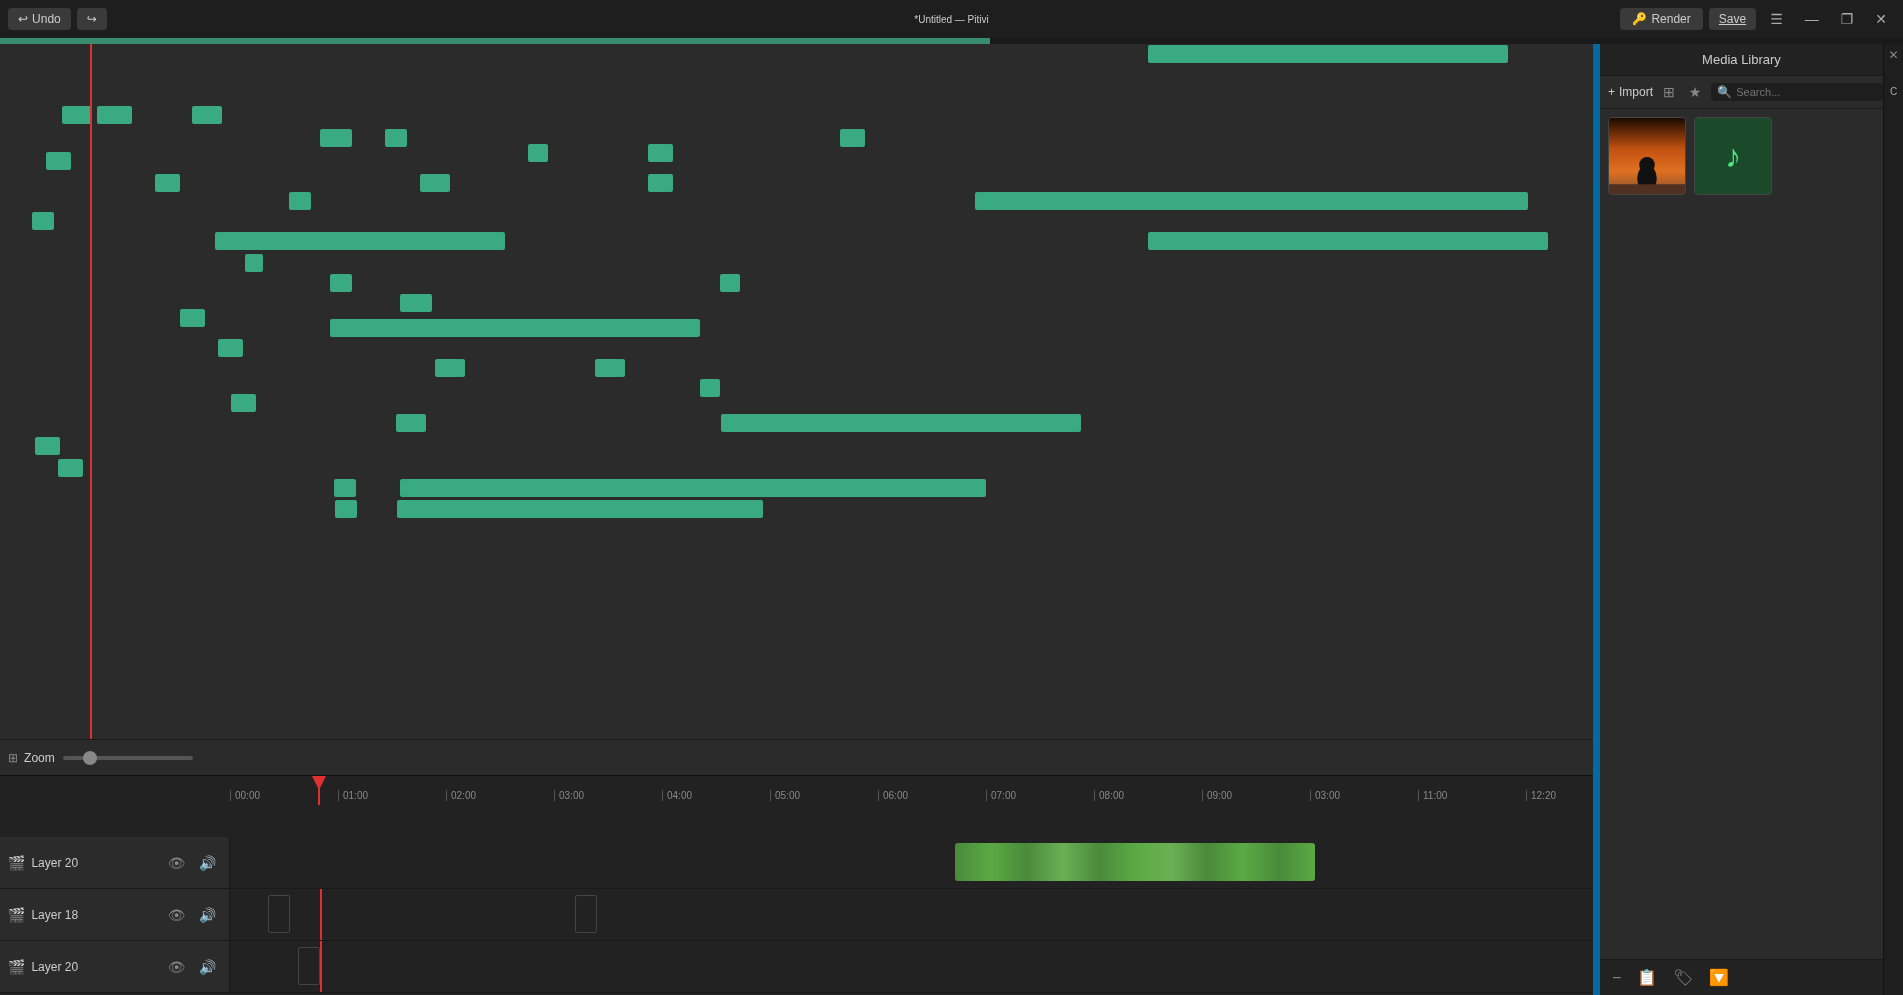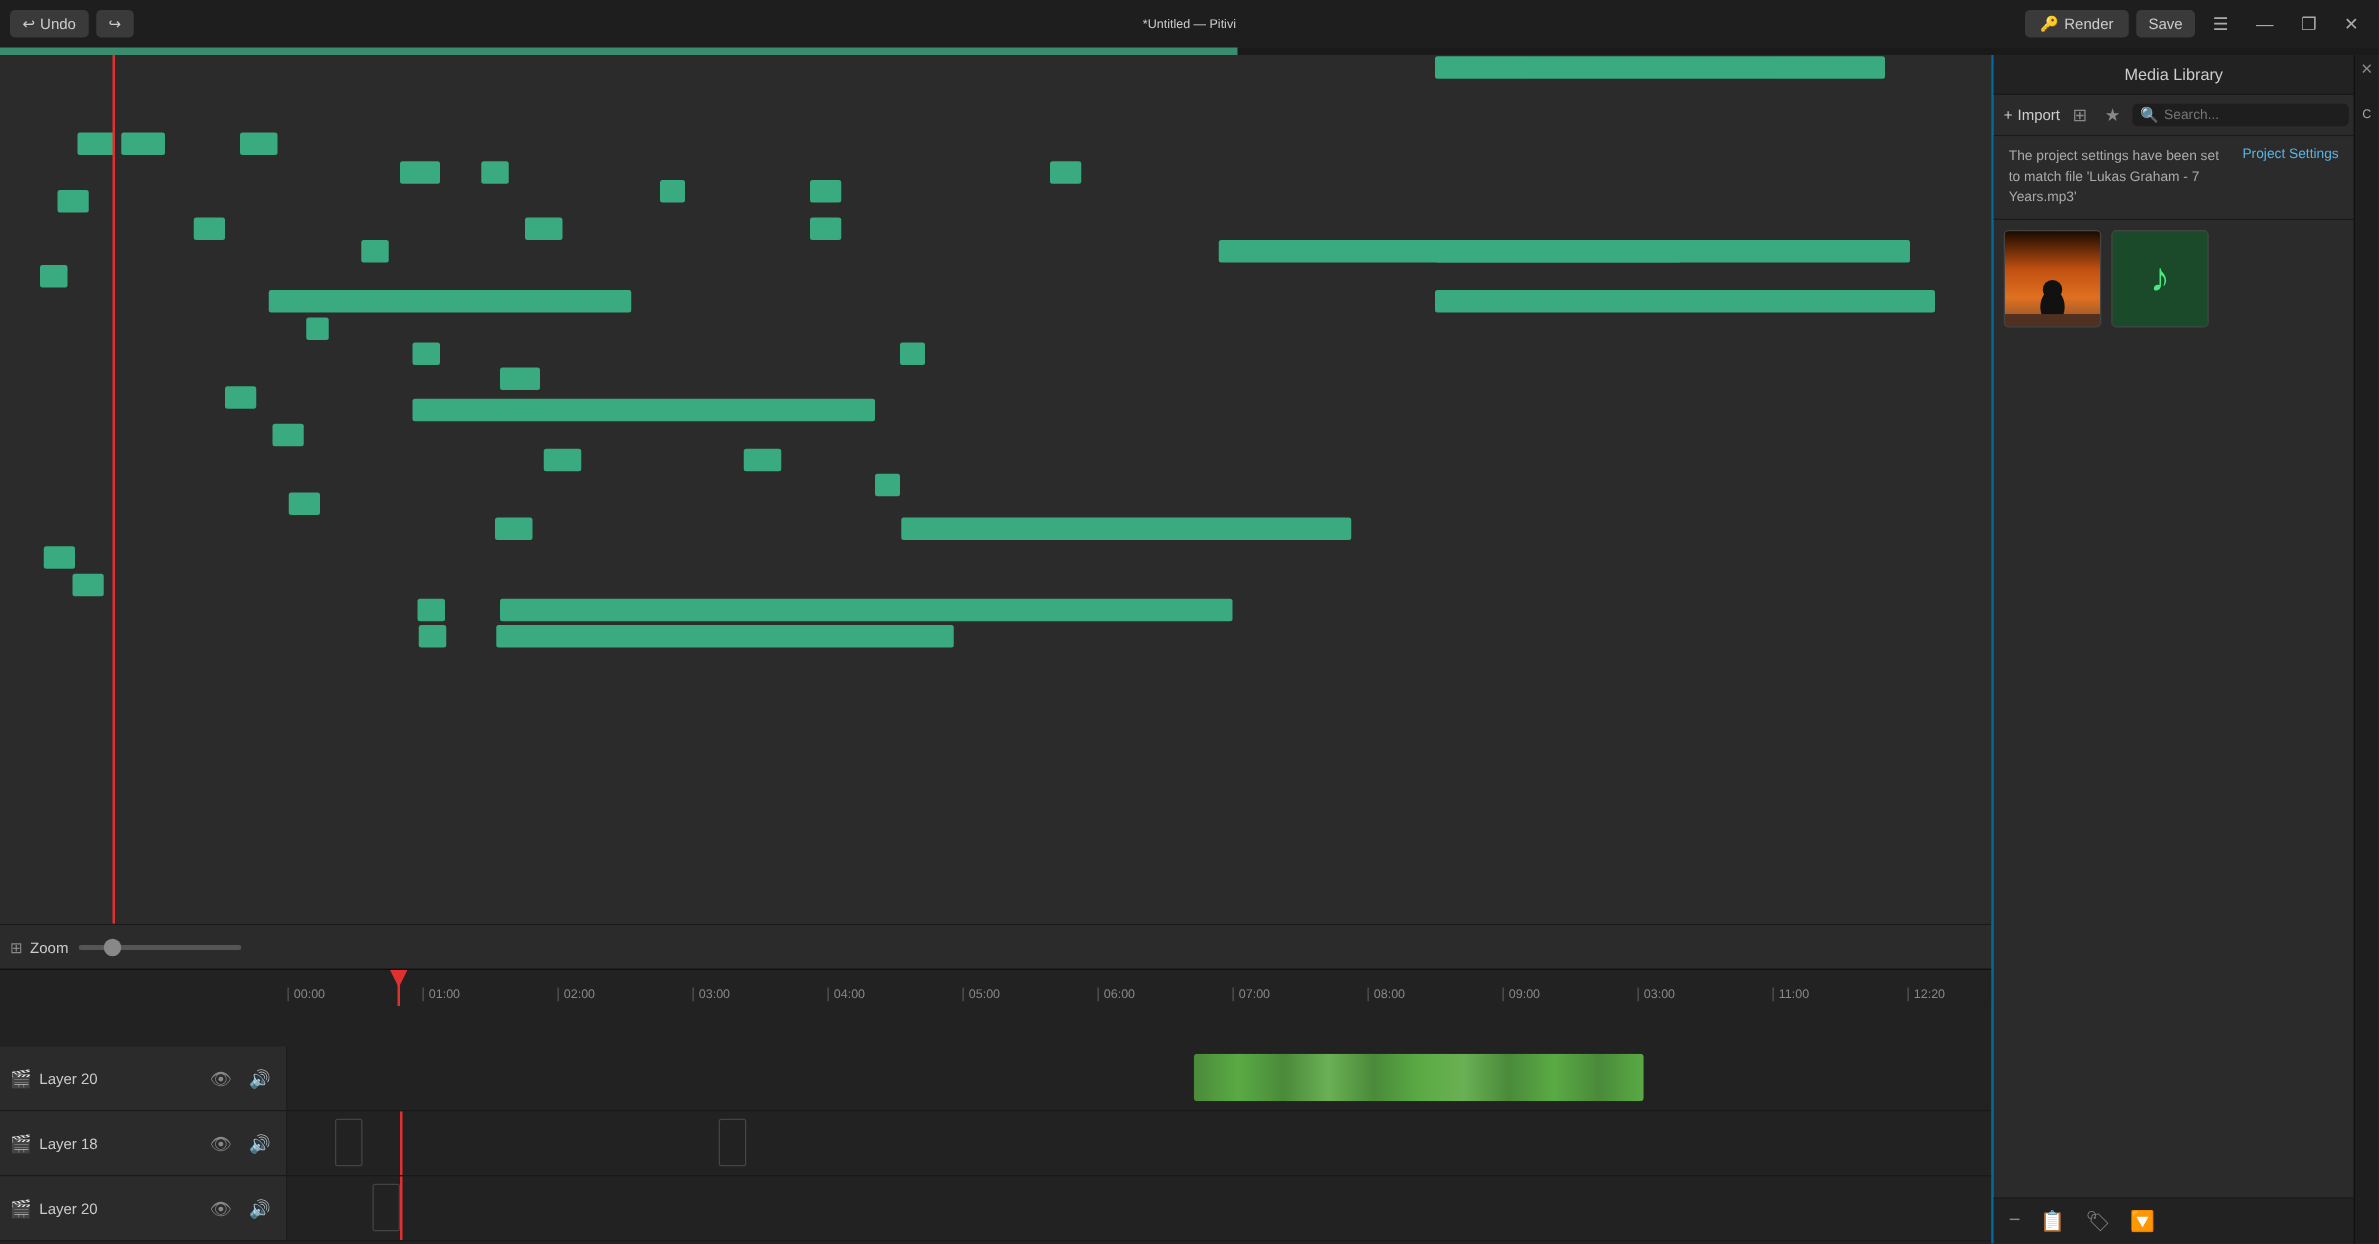--- a/index.html
+++ b/index.html
@@ -67,20 +67,21 @@
       gap: 4px;
     }
     .save-btn {
       background: #3a3a3a;
       border: none;
       color: #ccc;
       padding: 4px 10px;
       border-radius: 4px;
       cursor: pointer;
       font-size: 12px;
+      text-decoration: underline;
     }
     .wm-btn {
       background: none;
       border: none;
       color: #aaa;
       font-size: 14px;
       padding: 2px 8px;
       cursor: pointer;
     }
 
@@ -281,21 +282,21 @@
       position: absolute;
       background: #222;
       border: 1px solid #444;
       border-radius: 2px;
     }
 
     
     .right-panel {
       width: 290px;
       background: #2b2b2b;
-      border-left: 2px solid #0369a1;
+      border-left: 7px solid #0369a1;
       display: flex;
       flex-direction: column;
       flex-shrink: 0;
     }
     .panel-header {
       padding: 8px 12px;
       background: #222;
       border-bottom: 1px solid #1a1a1a;
       display: flex;
       align-items: center;
@@ -642,24 +643,20 @@
         <span>Import</span>
       </button>
       <button class="view-btn">⊞</button>
       <button class="view-btn">★</button>
       <div class="search-box">
         <span class="search-icon">🔍</span>
         <input class="search-input" type="text" placeholder="Search..." style="">
       </div>
     </div>
 
-    <div class="notification-row">
-      <span class="notification-text">The project settings have been set to match file 'Lukas Graham - 7 Years.mp3'</span>
-      <button class="project-settings-btn">Project Settings</button>
-    </div>
 
     <div class="media-grid">
 
       <div class="media-thumb media-thumb-video">
         <div class="video-thumb-placeholder">
 
           <svg width="78" height="78" viewBox="0 0 78 78">
             <defs>
               <linearGradient id="sky" x1="0" y1="0" x2="0" y2="1">
                 <stop offset="0%" stop-color="#1a0a00"></stop>

